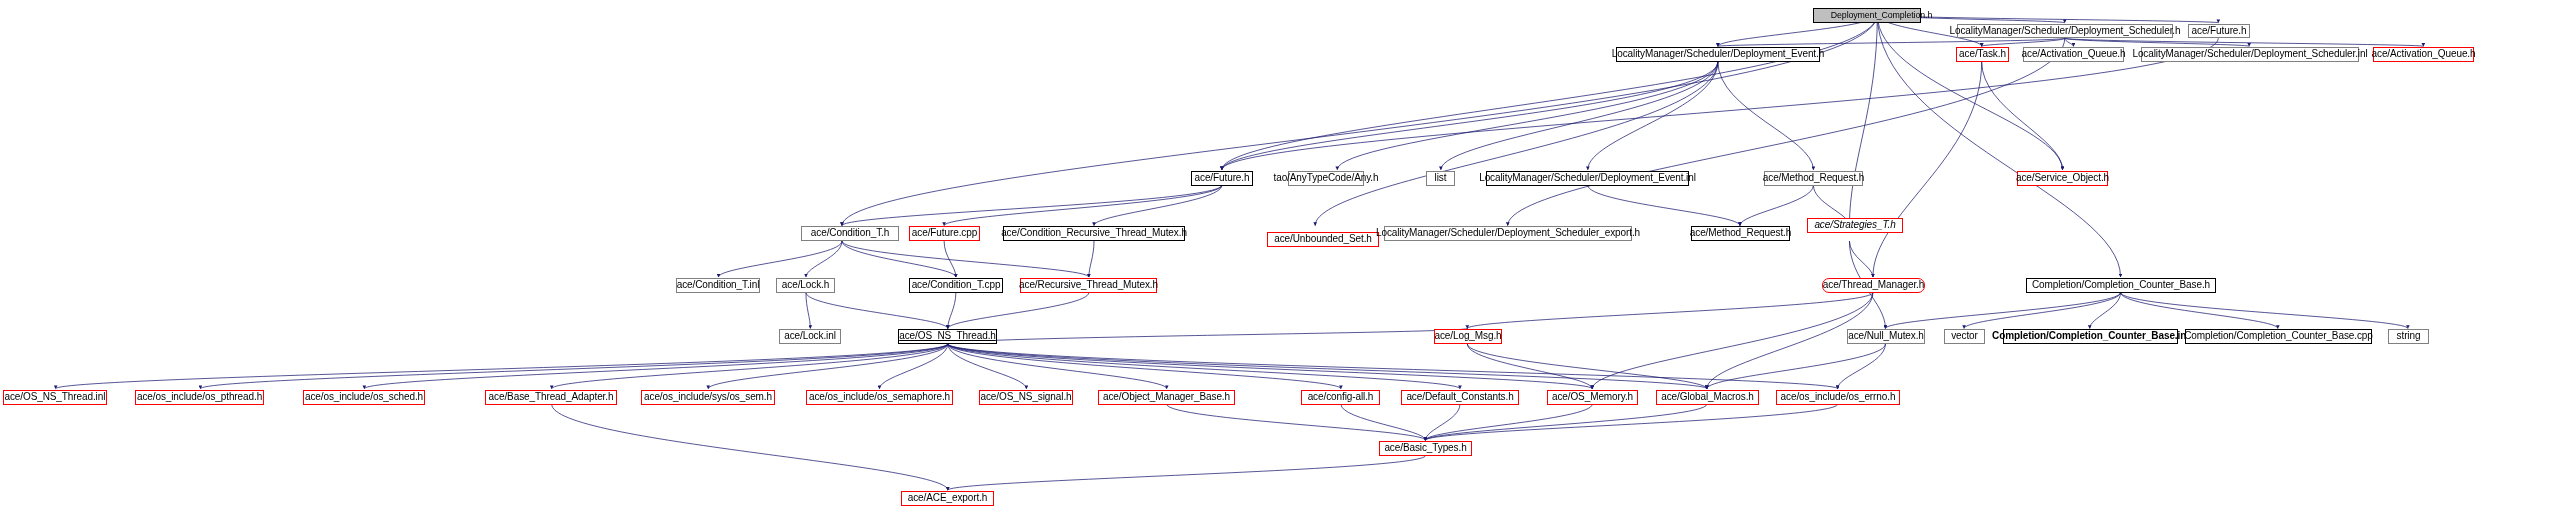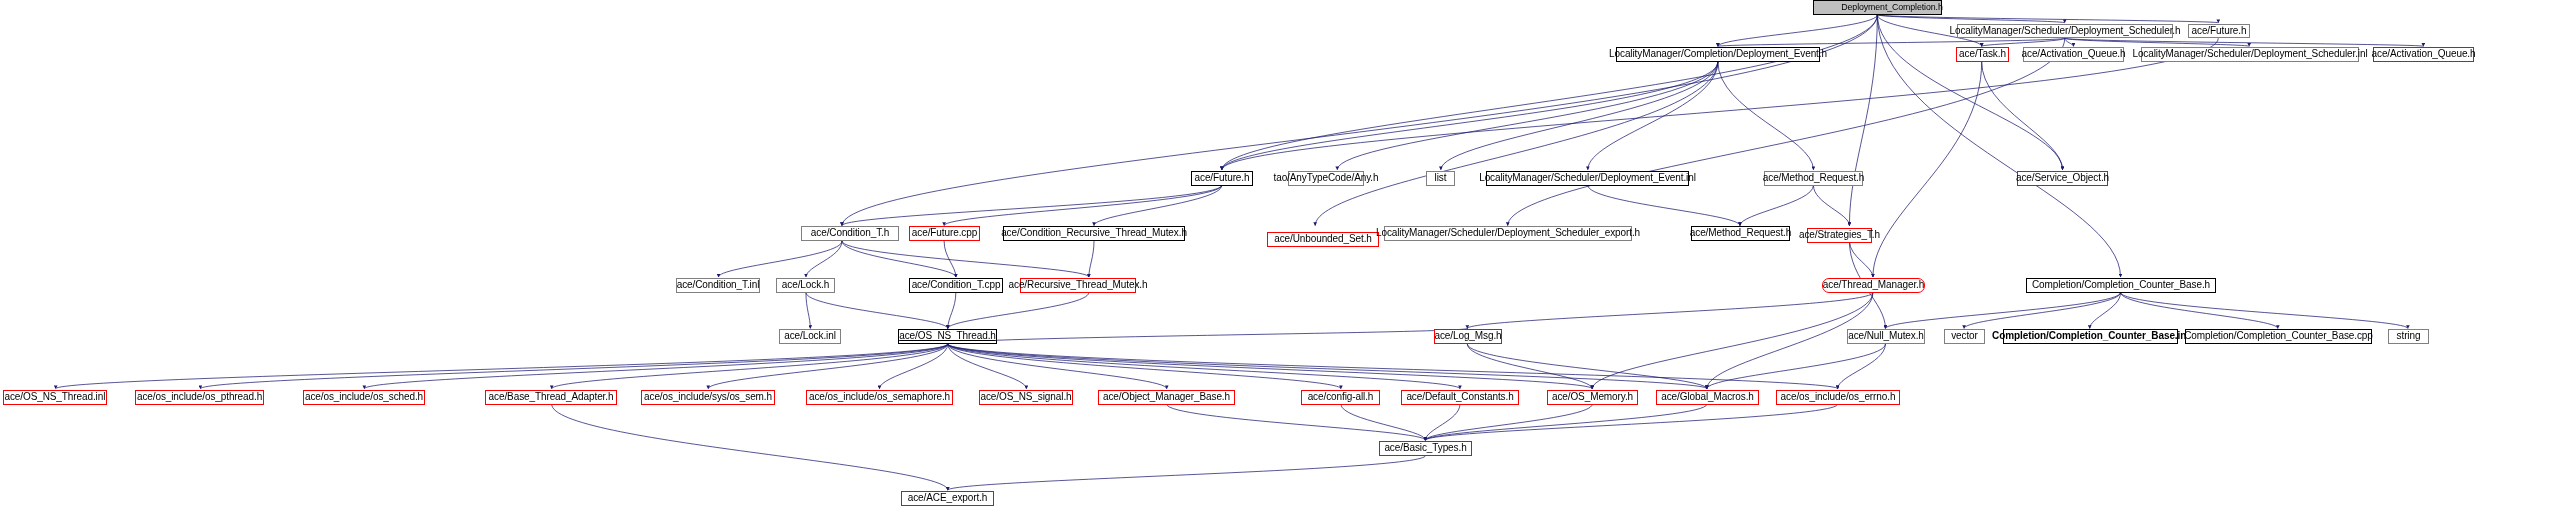--- a/index.html
+++ b/index.html
@@ -109,31 +109,31 @@
         <path d="M 1587 550 C 1587 572.05, 1939 584.3, 1939 599" fill="none" stroke="#191970" stroke-width="1" marker-end="url(#arrow)"></path>
         <path d="M 1824 550 C 1824 572.05, 1939 584.3, 1939 599" fill="none" stroke="#191970" stroke-width="1" marker-end="url(#arrow)"></path>
         <path d="M 1986 550 C 1986 572.05, 1939 584.3, 1939 599" fill="none" stroke="#191970" stroke-width="1" marker-end="url(#arrow)"></path>
         <path d="M 2166 550 C 2166 572.05, 1939 584.3, 1939 599" fill="none" stroke="#191970" stroke-width="1" marker-end="url(#arrow)"></path>
         <path d="M 2322 550 C 2322 572.05, 1939 584.3, 1939 599" fill="none" stroke="#191970" stroke-width="1" marker-end="url(#arrow)"></path>
         <path d="M 2500 550 C 2500 572.05, 1939 584.3, 1939 599" fill="none" stroke="#191970" stroke-width="1" marker-end="url(#arrow)"></path>
         <path d="M 1939 620 C 1939 641.15, 1289 652.9, 1289 667" fill="none" stroke="#191970" stroke-width="1" marker-end="url(#arrow)"></path>
       </g>
   </svg>
   <div id="node-layer">
-      <div class="node root" style="left: 1813px; top: 0px; width: 129px; padding-left: 29px;">
+      <div class="node root" style="left: 1813px; top: 8px; width: 108px; padding-left: 29px;">
         <span>Deployment_Completion.h</span>
       </div>
       <div class="node" style="left: 1957px; top: 23.5px; width: 216px;">
         <span>LocalityManager/Scheduler/Deployment_Scheduler.h</span>
       </div>
       <div class="node" style="left: 2188px; top: 23.5px; width: 62px;">
         <span>ace/Future.h</span>
       </div>
       <div class="node black" style="left: 1616px; top: 47px; width: 204px;">
-        <span>LocalityManager/Completion/Deployment_Event.h</span>
+        <span>LocalityManager/Scheduler/Deployment_Event.h</span>
       </div>
       <div class="node red" style="left: 1956px; top: 47px; width: 53px;">
         <span>ace/Task.h</span>
       </div>
       <div class="node" style="left: 2023px; top: 47px; width: 101px;">
         <span>ace/Activation_Queue.h</span>
       </div>
       <div class="node" style="left: 2141px; top: 47px; width: 218px;">
         <span>LocalityManager/Scheduler/Deployment_Scheduler.inl</span>
       </div>
@@ -169,33 +169,33 @@
       </div>
       <div class="node red" style="left: 1267px; top: 232px; width: 112px;">
         <span>ace/Unbounded_Set.h</span>
       </div>
       <div class="node" style="left: 1384px; top: 226px; width: 248px;">
         <span>LocalityManager/Scheduler/Deployment_Scheduler_export.h</span>
       </div>
       <div class="node black" style="left: 1691px; top: 226px; width: 99px;">
         <span>ace/Method_Request.h</span>
       </div>
-      <div class="node red" style="left: 1807px; top: 228px; width: 65px;">
+      <div class="node red" style="left: 1807px; top: 218px; width: 96px; font-style: italic;">
         <span>ace/Strategies_T.h</span>
       </div>
       <div class="node" style="left: 676px; top: 278px; width: 84px;">
         <span>ace/Condition_T.inl</span>
       </div>
       <div class="node" style="left: 776px; top: 278px; width: 59px;">
         <span>ace/Lock.h</span>
       </div>
       <div class="node black" style="left: 909px; top: 278px; width: 94px;">
         <span>ace/Condition_T.cpp</span>
       </div>
-      <div class="node red" style="left: 1020px; top: 278px; width: 116px;">
+      <div class="node red" style="left: 1020px; top: 278px; width: 137px;">
         <span>ace/Recursive_Thread_Mutex.h</span>
       </div>
       <div class="node red" style="left: 1822px; top: 278px; width: 103px; border-radius: 7px;">
         <span>ace/Thread_Manager.h</span>
       </div>
       <div class="node black" style="left: 2026px; top: 278px; width: 190px;">
         <span>Completion/Completion_Counter_Base.h</span>
       </div>
       <div class="node" style="left: 779px; top: 329px; width: 62px;">
         <span>ace/Lock.inl</span>

